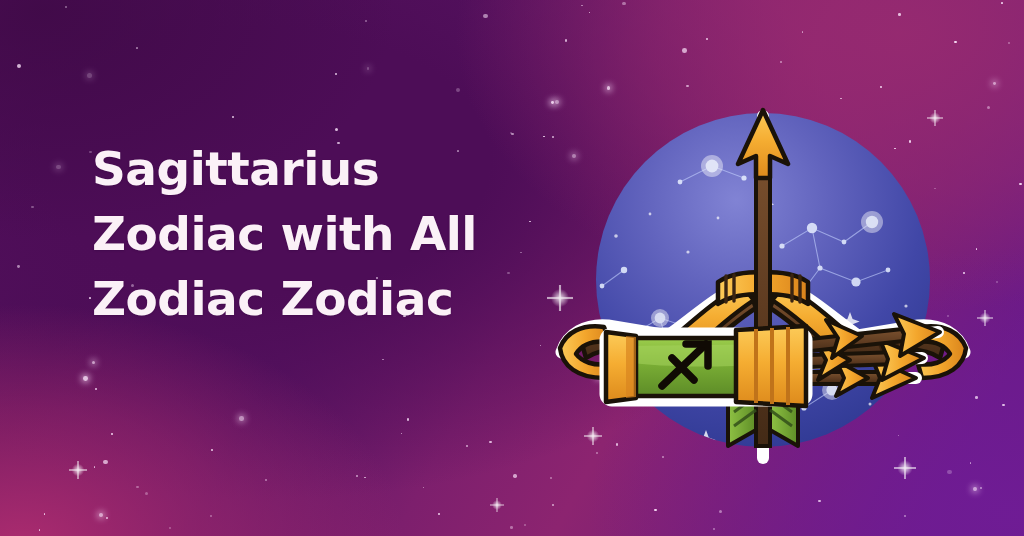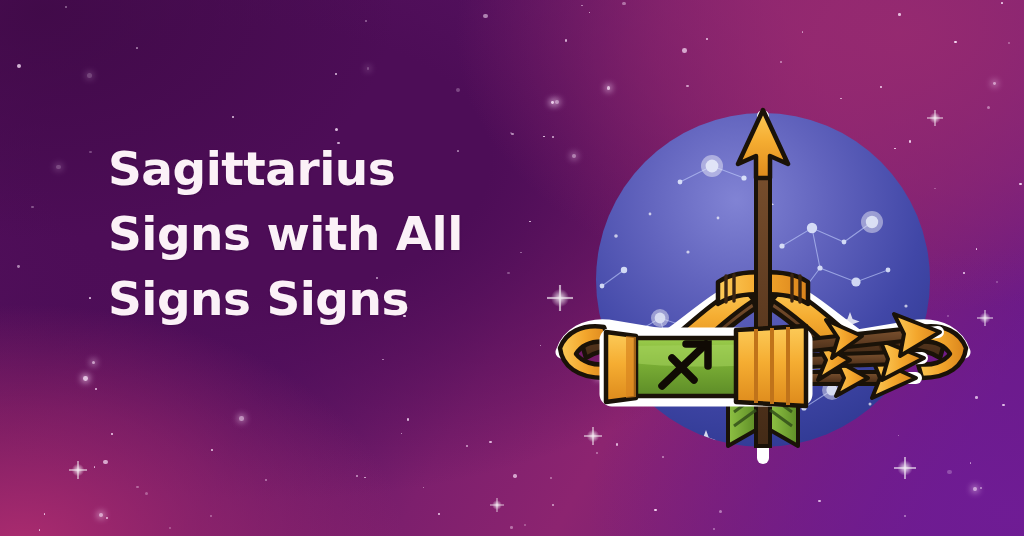--- a/index.html
+++ b/index.html
@@ -60,21 +60,21 @@
   .star {
     position: absolute;
     border-radius: 50%;
     background: #ffeaff;
   }
   .star.glow { box-shadow: 0 0 6px 2px rgba(255,225,255,0.75); }
 
   
   .headline {
     position: absolute;
-    left: 108px;
+    left: 92px;
     top: 136px;
     width: 430px;
     z-index: 20;
   }
   .headline .line {
     font-family: "DejaVu Sans", sans-serif;
     font-weight: bold;
     font-size: 47px;
     line-height: 65px;
     letter-spacing: -0.5px;
@@ -451,17 +451,17 @@
           <path d="M142 300 L186 258"></path>
           <path d="M166 258 L188 258 L188 280"></path>
           <path d="M152 272 L174 294"></path>
         </g>
       </g>
     </svg>
   </div>
 
   <div class="headline">
     <div class="line">Sagittarius</div>
-    <div class="line">Signs with All</div>
-    <div class="line">Signs Signs</div>
+    <div class="line">Zodiac with All</div>
+    <div class="line">Zodiac Zodiac</div>
   </div>
 
 </div>
 
 </body></html>

